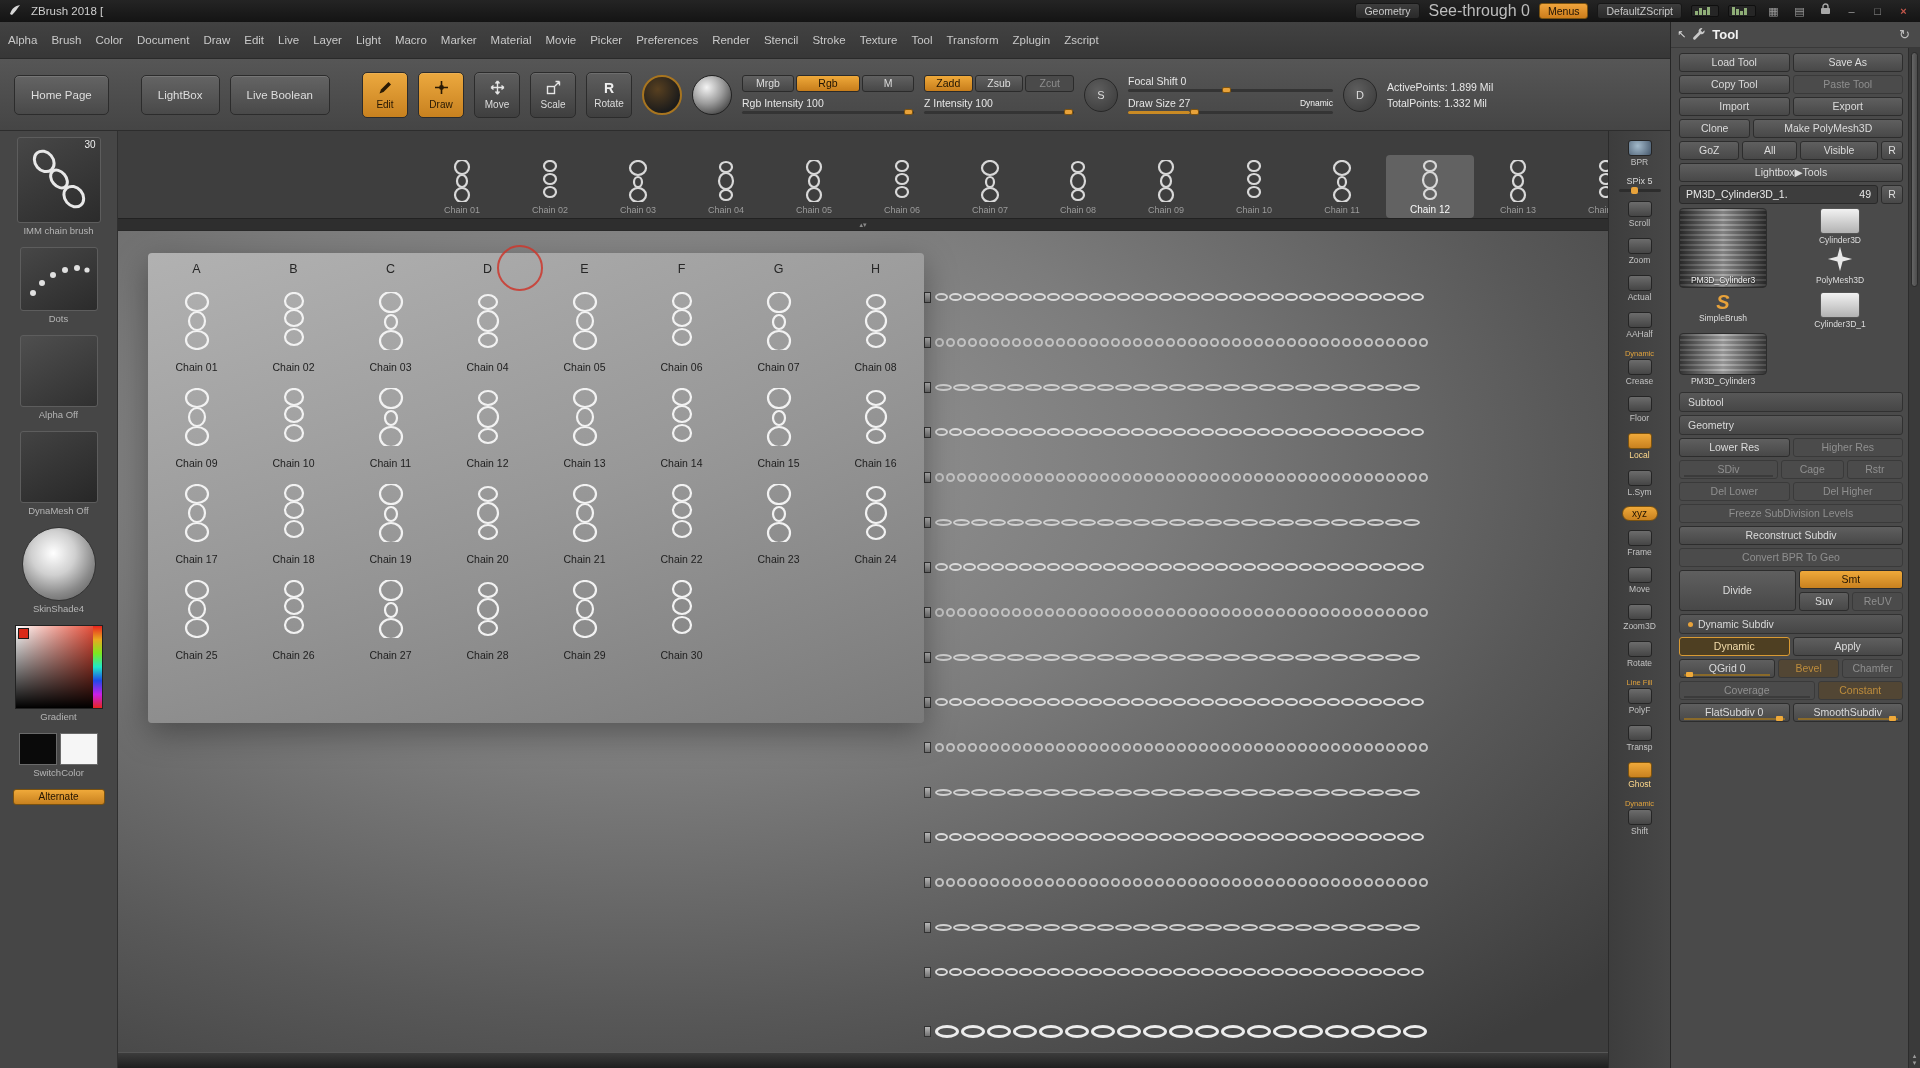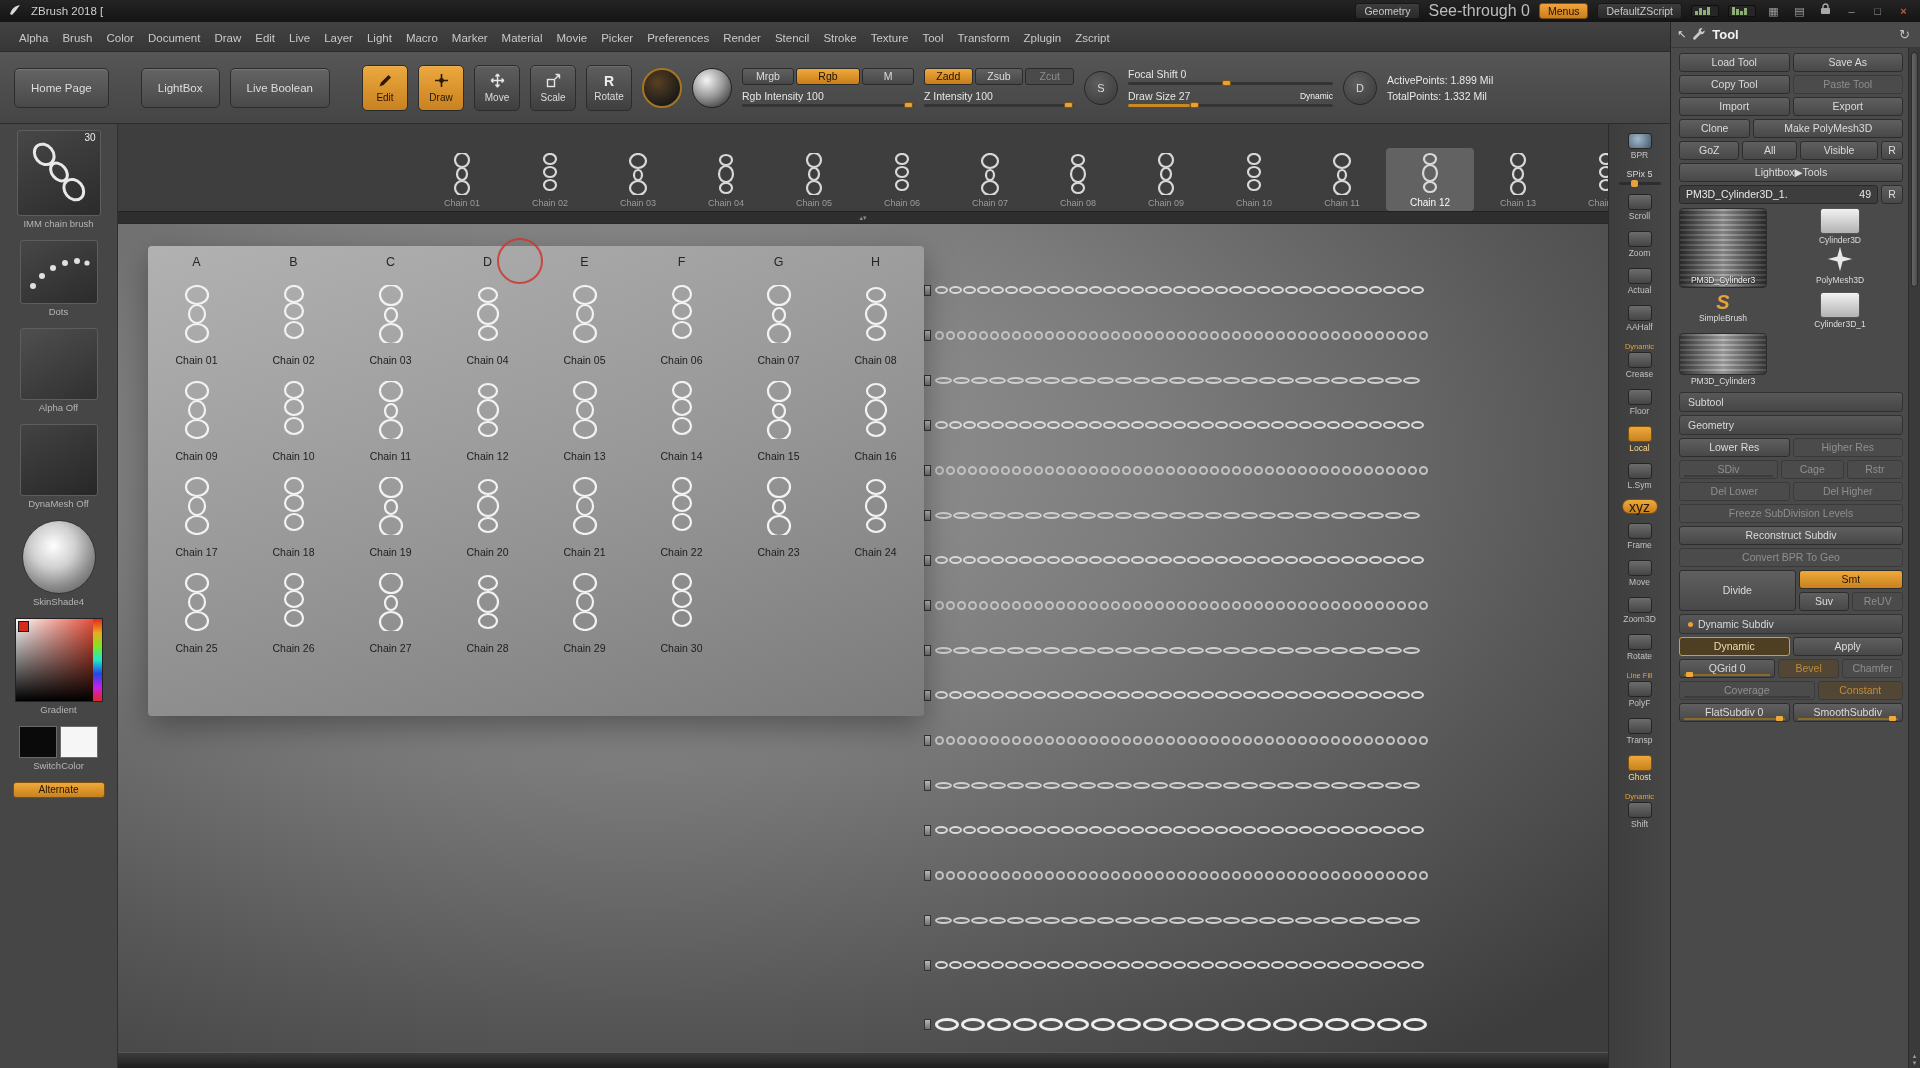--- a/index.html
+++ b/index.html
@@ -18,21 +18,21 @@
   .tb-gauge i{display:block;width:3px;background:#8fae77;}
   .tb-ico{color:#9a9a9a;font-size:11px;width:17px;text-align:center;cursor:pointer;line-height:20px;}
   .tb-close{color:#c4574b;font-weight:bold;}
 
   
   .body-row{flex:1;display:flex;min-height:0;}
   .main-col{flex:1;display:flex;flex-direction:column;min-width:0;background:#454545;}
   .content-row{flex:1;display:flex;min-height:0;}
 
   
-  .menubar{height:30px;background:linear-gradient(#424242,#373737);border-bottom:1px solid #2a2a2a;display:flex;align-items:flex-end;padding:0 12px;flex:0 0 auto;overflow:hidden;}
+  .menubar{height:37px;background:linear-gradient(#424242,#373737);border-bottom:1px solid #2a2a2a;display:flex;align-items:center;padding:0 1px;flex:0 0 auto;overflow:hidden;}
   .menu-item{padding:0 7px;line-height:26px;color:#c9c9c9;font-size:11.5px;cursor:pointer;white-space:nowrap;}
 
   
   .toolbar{height:72px;background:linear-gradient(#565656,#454545);border-bottom:1px solid #2d2d2d;display:flex;align-items:center;padding:0 14px;gap:10px;flex:0 0 auto;overflow:hidden;}
   .big-btn{height:40px;padding:0 16px;line-height:38px;background:linear-gradient(#646464,#494949);border:1px solid #2c2c2c;border-radius:5px;color:#dedede;font-size:11.5px;box-shadow:inset 0 1px 0 rgba(255,255,255,.12);cursor:pointer;white-space:nowrap;}
   .gap26{margin-left:22px;}
   .mode-btn{width:46px;height:46px;border-radius:5px;display:flex;flex-direction:column;align-items:center;justify-content:center;gap:2px;border:1px solid #2c2c2c;cursor:pointer;background:linear-gradient(#5e5e5e,#3f3f3f);color:#ddd;font-size:10px;box-shadow:inset 0 1px 0 rgba(255,255,255,.1);}
   .mode-btn.orange{background:linear-gradient(#eca93f,#c8811f);color:#241603;}
   .mode-btn .r-glyph{font-weight:bold;font-size:14px;color:#eee;}
   .circle-brush{width:40px;height:40px;border-radius:50%;background:radial-gradient(circle at 38% 34%,#584020,#1b1b1b 72%);border:2px solid #a8751f;cursor:pointer;flex:0 0 auto;}
@@ -98,21 +98,21 @@
 
   
   .right-rail{width:62px;background:linear-gradient(90deg,#3d3d3d,#474747);border-left:1px solid #2b2b2b;display:flex;flex-direction:column;align-items:center;padding-top:8px;gap:8px;overflow:hidden;flex:0 0 auto;}
   .rail-btn{width:54px;display:flex;flex-direction:column;align-items:center;gap:1px;cursor:pointer;padding:1px 0;}
   .rail-icon{width:24px;height:16px;border-radius:3px;background:linear-gradient(#6c6c6c,#454545);border:1px solid #252525;}
   .rail-icon.orange{background:linear-gradient(#efa93a,#c8811f);border-color:#7a5210;}
   .rail-icon.bpr{background:radial-gradient(circle at 40% 35%,#a3bacb,#45576b);}
   .rail-label{font-size:8.5px;color:#c3c3c3;white-space:nowrap;}
   .rail-btn.active .rail-label{color:#ffd98c;}
   .rail-sub{font-size:7.5px;color:#e0a23c;white-space:nowrap;}
-  .rail-pill{width:36px;height:15px;border-radius:8px;background:linear-gradient(#efa93a,#c8811f);color:#231503;font-size:14px;text-align:center;line-height:14px;cursor:pointer;border:1px solid #7a5210;}
+  .rail-pill{width:36px;height:15px;border-radius:8px;background:linear-gradient(#efa93a,#c8811f);color:#231503;font-size:10px;text-align:center;line-height:14px;cursor:pointer;border:1px solid #7a5210;}
   .rail-slider{width:54px;text-align:center;cursor:pointer;}
   .rail-slider-label{font-size:9px;color:#d8d8d8;}
   .rail-slider-track{position:relative;height:3px;background:#2d2d2d;margin:3px 6px 0;border-radius:2px;}
   .rail-knob{position:absolute;left:30%;top:-2px;width:7px;height:7px;background:#e8a23a;border-radius:2px;}
 
   
   .right-panel{width:250px;background:#4a4a4a;border-left:1px solid #252525;display:flex;flex-direction:column;position:relative;flex:0 0 auto;}
   .panel-header{height:26px;display:flex;align-items:center;gap:6px;padding:0 10px 0 6px;border-bottom:1px solid #393939;flex:0 0 auto;}
   .ph-arrow{color:#d8d8d8;font-size:11px;cursor:pointer;}
   .ph-title{color:#f2f2f2;font-size:13px;font-weight:bold;flex:1;}

